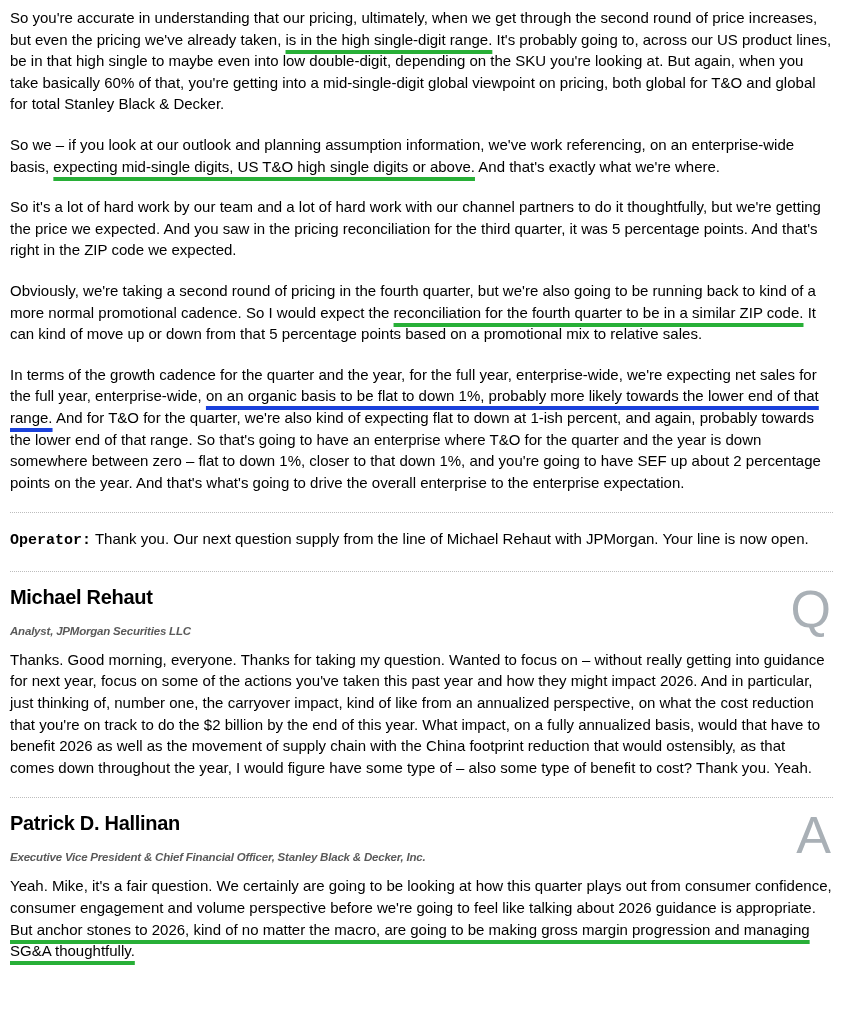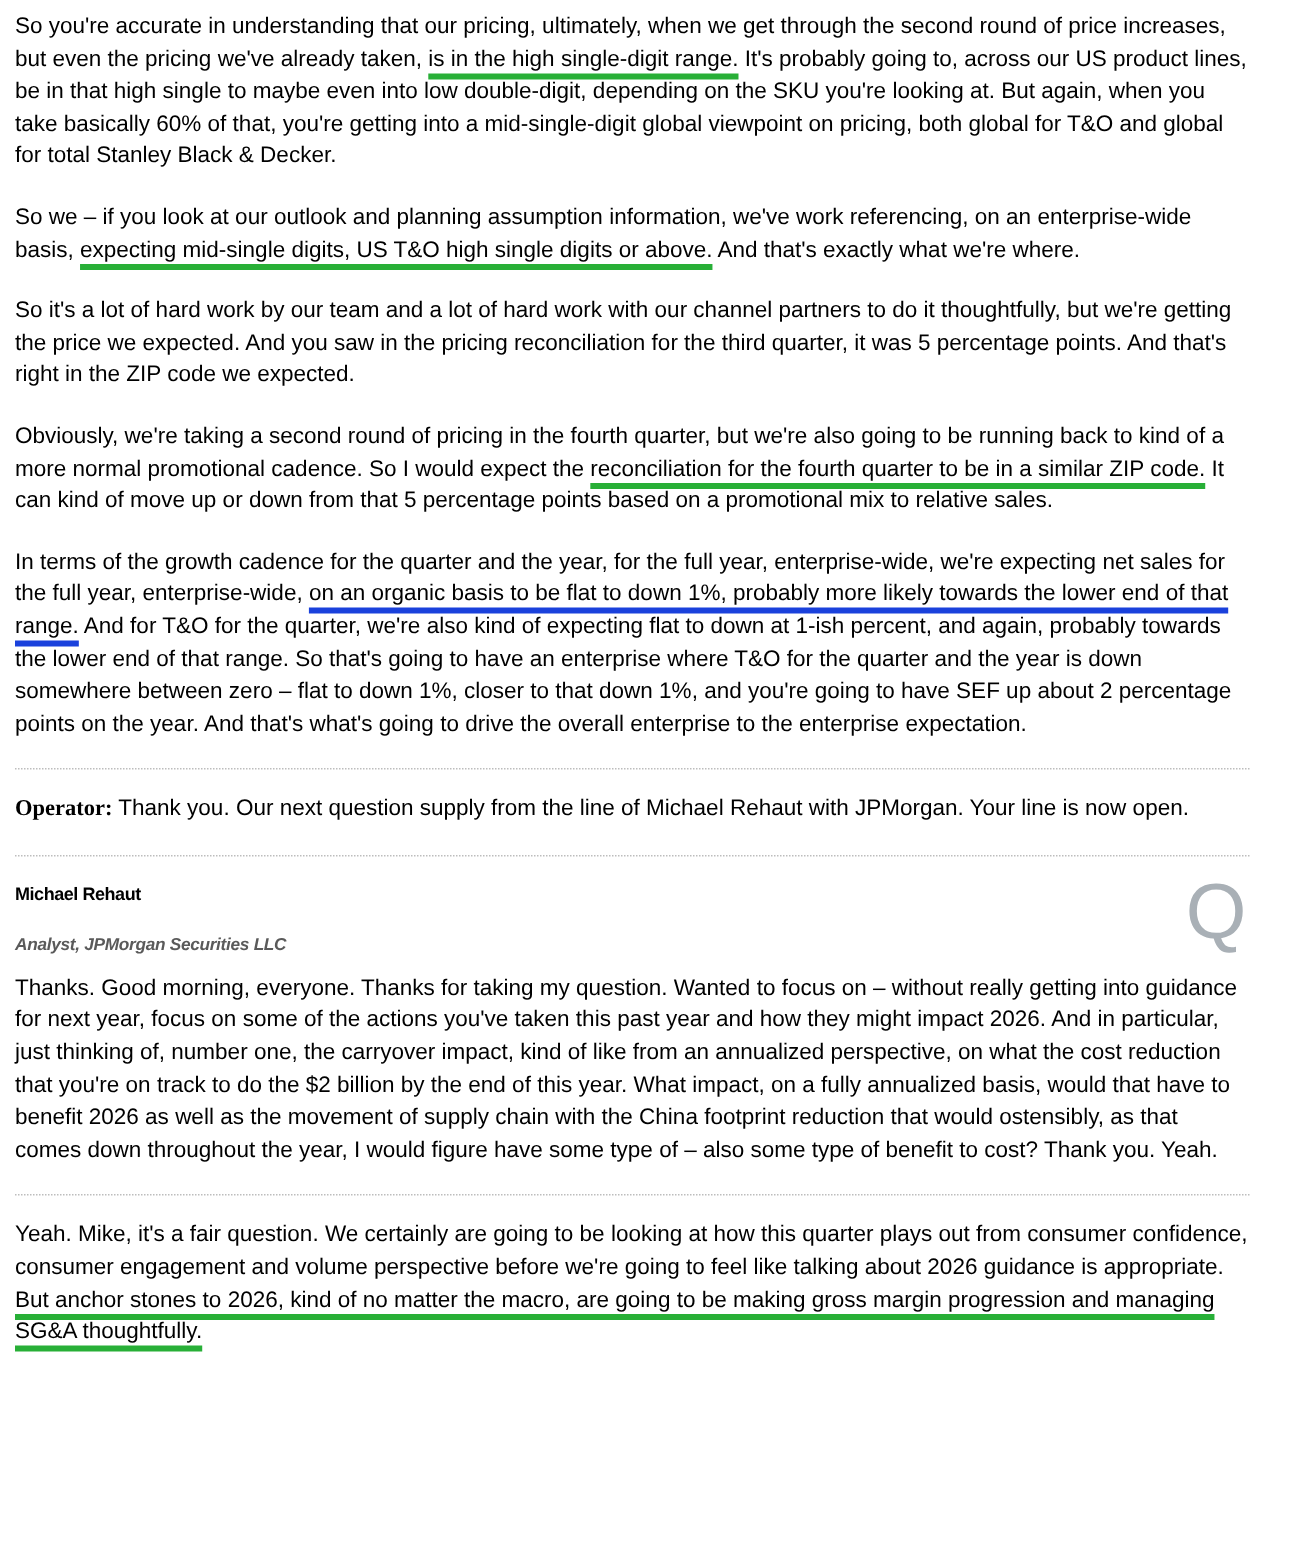--- a/index.html
+++ b/index.html
@@ -30,37 +30,37 @@
     text-decoration-thickness: 4px;
     text-underline-offset: 4.5px;
   }
   .u-blue {
     text-decoration-line: underline;
     text-decoration-color: var(--blue-underline, #1a41dc);
     text-decoration-thickness: 4px;
     text-underline-offset: 4.5px;
   }
   .b-serif {
-    font-family: Liberation Serif, serif;
+    font-family: Liberation Mono, monospace;
     font-weight: bold;
   }
   .sep {
     border: none;
     border-top: 1px dotted var(--separator, #bdbdbd);
     height: 0;
     margin: 11px 0 15px 0;
   }
   .speaker {
     display: flex;
     justify-content: space-between;
     align-items: flex-start;
     margin: 0 0 12px 0;
   }
   .speaker-name {
-    font-size: 12px;
+    font-size: 20px;
     font-weight: bold;
     letter-spacing: -0.3px;
     line-height: 20px;
     color: #000000;
   }
   .speaker-title {
     font-size: 11.5px;
     font-style: italic;
     font-weight: bold;
     color: var(--muted, #5a5a5a);
@@ -90,14 +90,21 @@
     <div class="sep"></div>
     <div class="speaker">
       <div>
         <div class="speaker-name">Michael Rehaut</div>
         <div class="speaker-title">Analyst, JPMorgan Securities LLC</div>
       </div>
       <span class="qa-glyph">Q</span>
     </div>
     <p class="para"><span>Thanks. Good morning, everyone. Thanks for taking my question. Wanted to focus on – without really getting into guidance for next year, focus on some of the actions you've taken this past year and how they might impact 2026. And in particular, just thinking of, number one, the carryover impact, kind of like from an annualized perspective, on what the cost reduction that you're on track to do the $2 billion by the end of this year. What impact, on a fully annualized basis, would that have to benefit 2026 as well as the movement of supply chain with the China footprint reduction that would ostensibly, as that comes down throughout the year, I would figure have some type of – also some type of benefit to cost? Thank you. Yeah.</span></p>
     <div class="sep"></div>
+    <div class="speaker">
+      <div>
+        <div class="speaker-name">Patrick D. Hallinan</div>
+        <div class="speaker-title">Executive Vice President &amp; Chief Financial Officer, Stanley Black &amp; Decker, Inc.</div>
+      </div>
+      <span class="qa-glyph">A</span>
+    </div>
     <p class="para"><span>Yeah. Mike, it's a fair question. We certainly are going to be looking at how this quarter plays out from consumer confidence, consumer engagement and volume perspective before we're going to feel like talking about 2026 guidance is appropriate. </span><span class="u-green">But anchor stones to 2026, kind of no matter the macro, are going to be making gross margin progression and managing SG&amp;A thoughtfully.</span></p>
   </div>
 
 </body></html>

